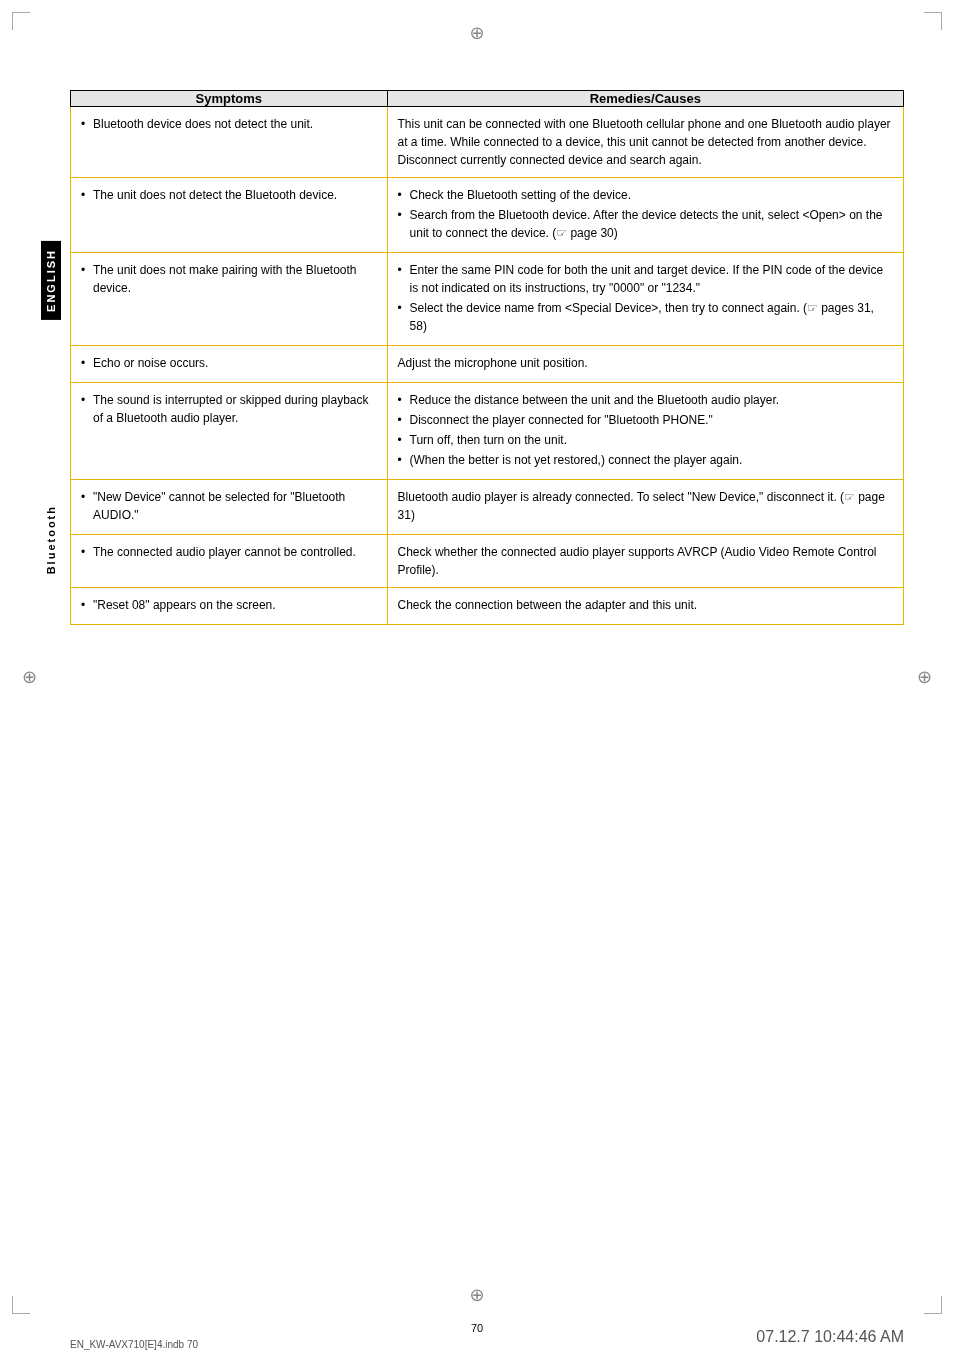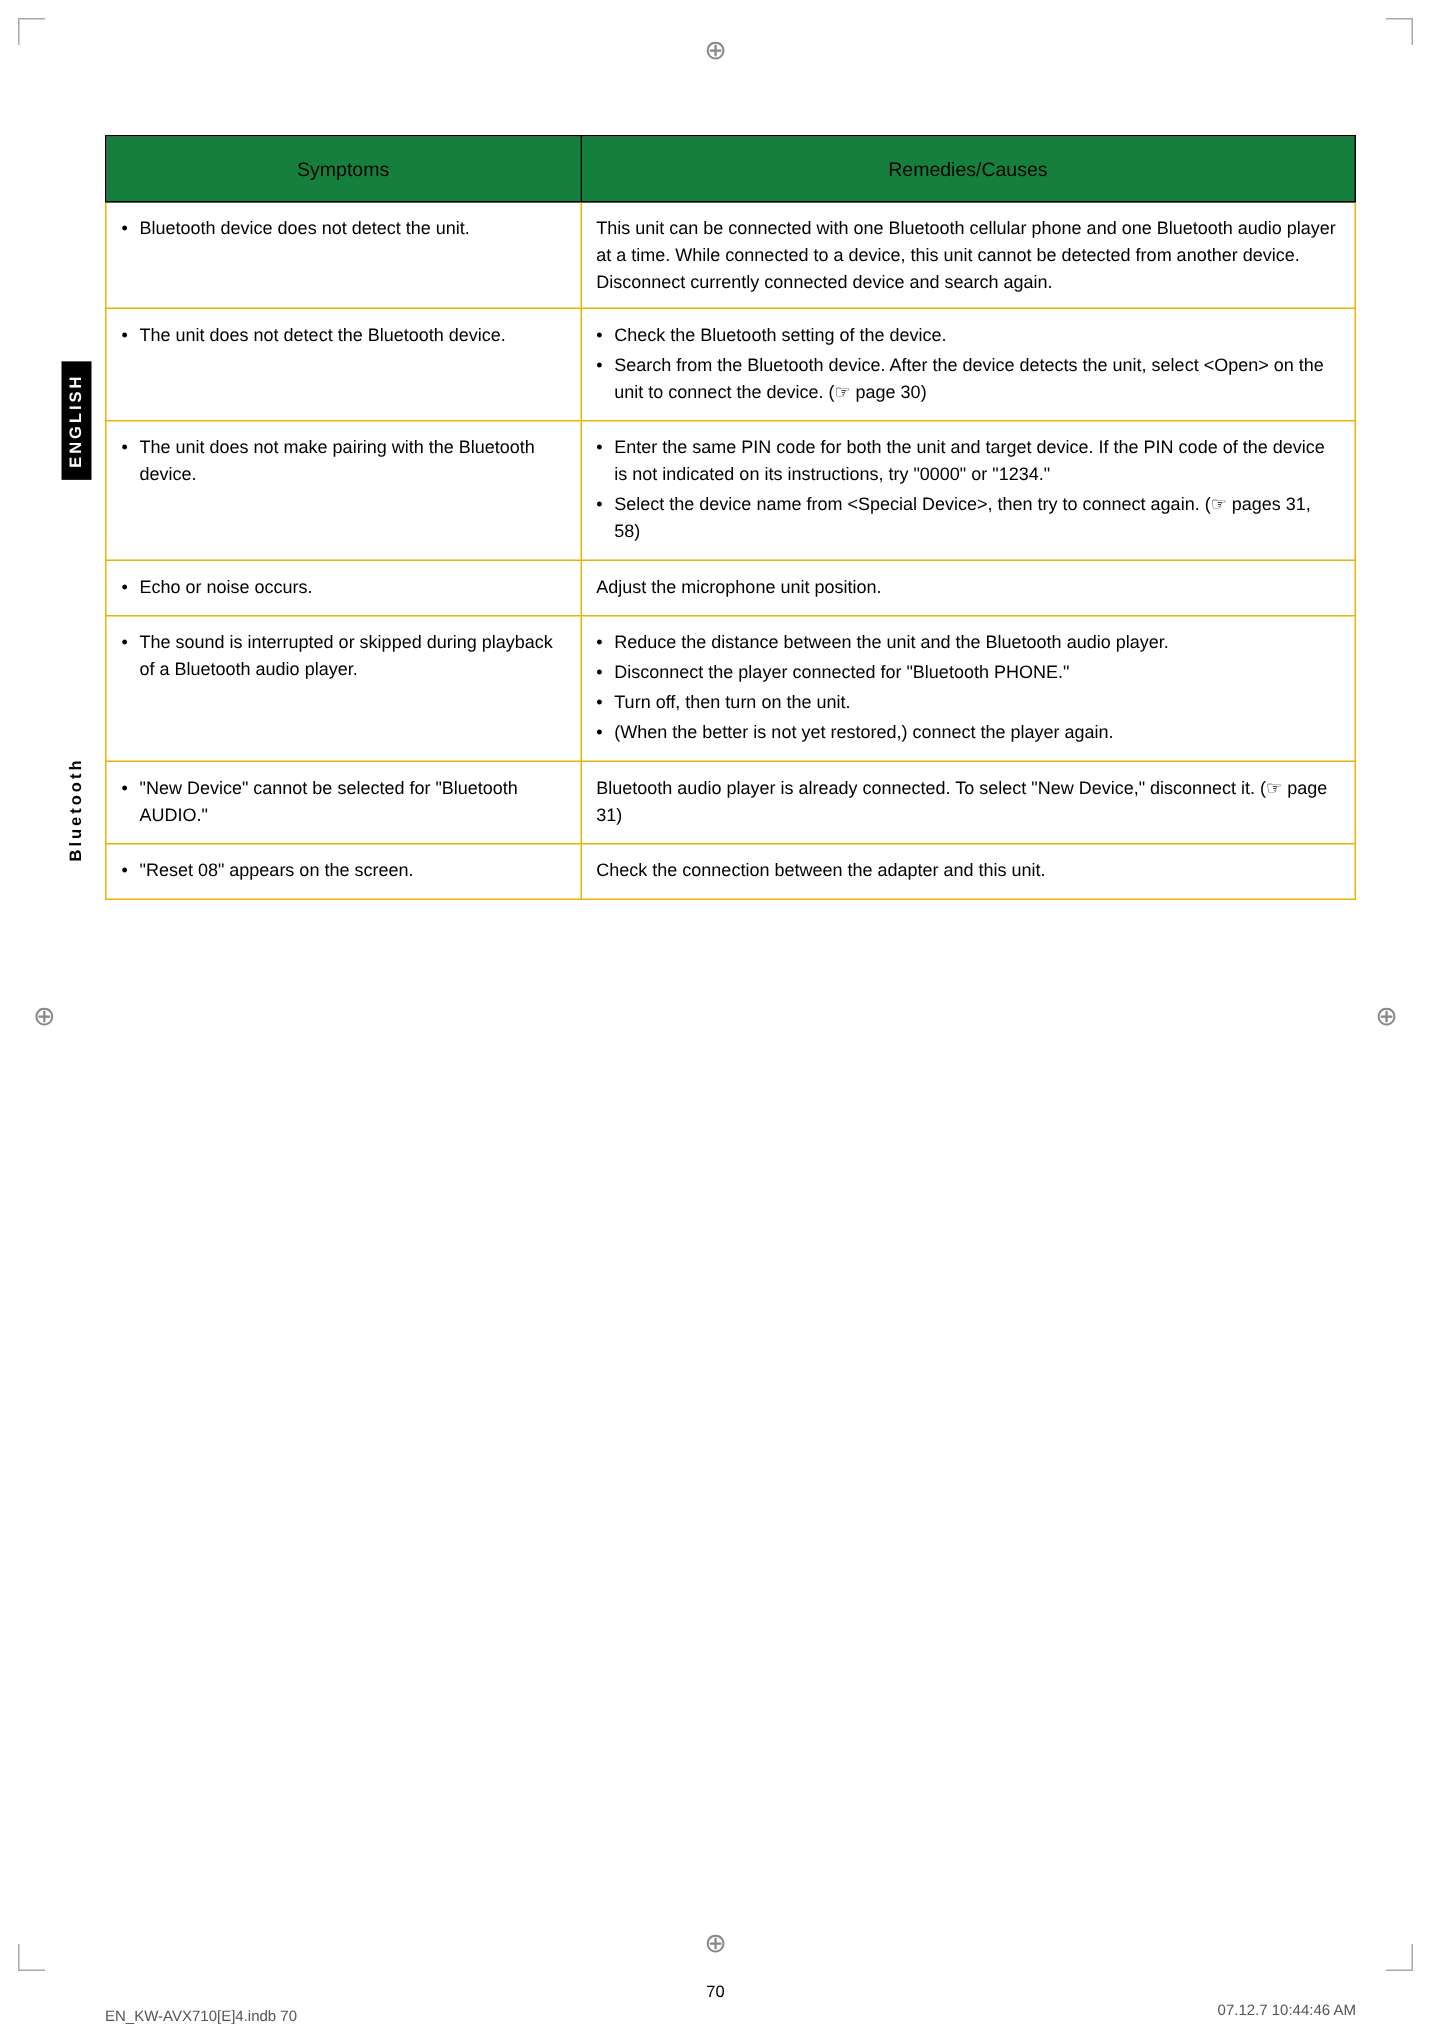--- a/index.html
+++ b/index.html
@@ -115,23 +115,23 @@
 
     
     .trouble-table {
       width: 100%;
       border-collapse: collapse;
       font-size: 12px;
     }
 
     .trouble-table th {
       border: 1px solid #000;
-      padding: 14px 10px;
-      background: #15803d;
-      font-weight: normal;
+      padding: 0 10px;
+      background: #e5e5e5;
+      font-weight: bold;
       font-size: 13px;
       text-align: center;
     }
 
     .trouble-table td {
       border: 1px solid #eab308;
       padding: 8px 10px;
       vertical-align: top;
       line-height: 1.5;
     }
@@ -175,21 +175,21 @@
       position: absolute;
       bottom: 4px;
       left: 70px;
       font-size: 10px;
       color: #555;
     }
     .footer-right {
       position: absolute;
       bottom: 8px;
       right: 50px;
-      font-size: 10px;
+      font-size: 16px;
       color: #555;
     }
 
     strong { font-weight: normal; }
   </style>
 </head>
 <body>
 
 <div class="corner-mark tl"></div>
 <div class="corner-mark tr"></div>
@@ -290,20 +290,30 @@
         <td>
           <ul>
             <li>"New Device" cannot be selected for "Bluetooth AUDIO."</li>
           </ul>
         </td>
         <td>
           Bluetooth audio player is already connected. To select "New Device," disconnect it. (☞ page 31)
         </td>
       </tr>
 
+      <tr>
+        <td>
+          <ul>
+            <li>The connected audio player cannot be controlled.</li>
+          </ul>
+        </td>
+        <td>
+          Check whether the connected audio player supports AVRCP (Audio Video Remote Control Profile).
+        </td>
+      </tr>
 
       <tr>
         <td>
           <ul>
             <li>"Reset 08" appears on the screen.</li>
           </ul>
         </td>
         <td>
           Check the connection between the adapter and this unit.
         </td>

